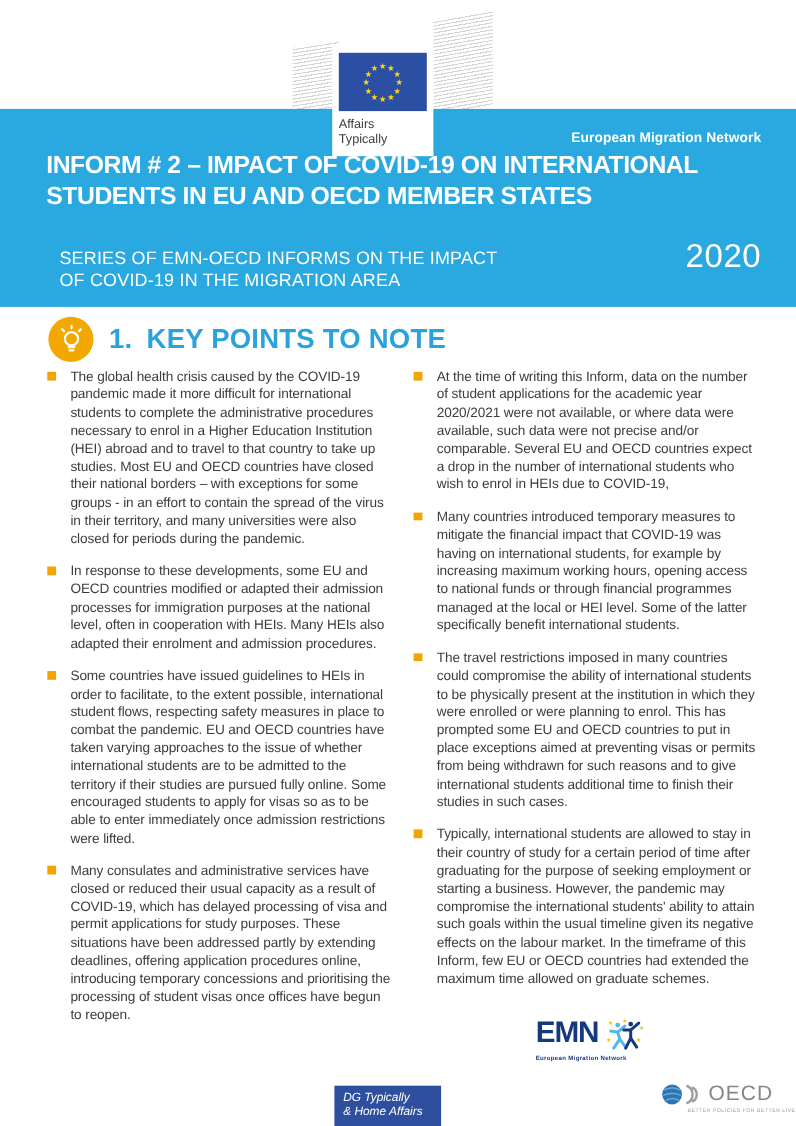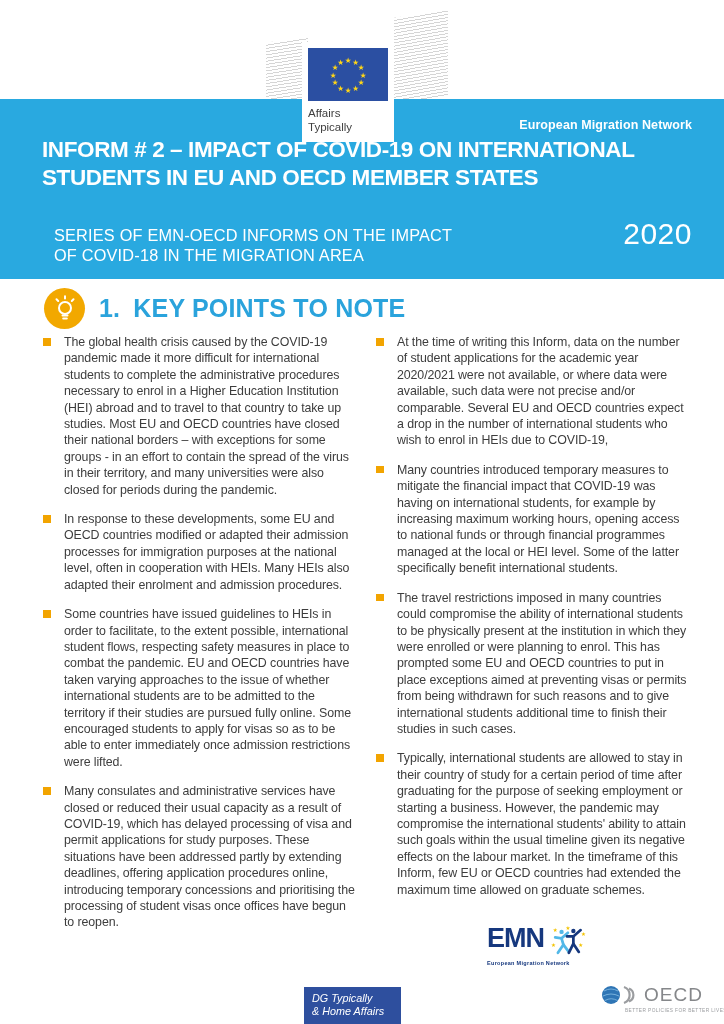--- a/index.html
+++ b/index.html
@@ -110,21 +110,21 @@
 <div class="page">
 
   <div class="ec-lines ec-lines-left"></div>
   <div class="ec-lines ec-lines-right"></div>
 
   <div class="banner">
     <div class="net-label">European Migration Network</div>
     <h1 class="title">INFORM # 2 – IMPACT OF COVID-19 ON INTERNATIONAL STUDENTS IN EU AND OECD MEMBER STATES</h1>
     <div class="subtitle">
       <span>SERIES OF EMN-OECD INFORMS ON THE IMPACT</span><br>
-      <span>OF COVID-18 IN THE MIGRATION AREA</span>
+      <span>OF COVID-19 IN THE MIGRATION AREA</span>
     </div>
     <div class="year">2020</div>
   </div>
 
   <div class="ec-logo">
     <div class="ec-flag">
       <svg width="80" height="53" viewBox="0 0 80 53">
         <g fill="#ffd617" font-size="7.5" text-anchor="middle" font-family="'DejaVu Sans', sans-serif">
           <text x="40" y="14.5">★</text>
             <text x="47.5" y="16.5">★</text>

